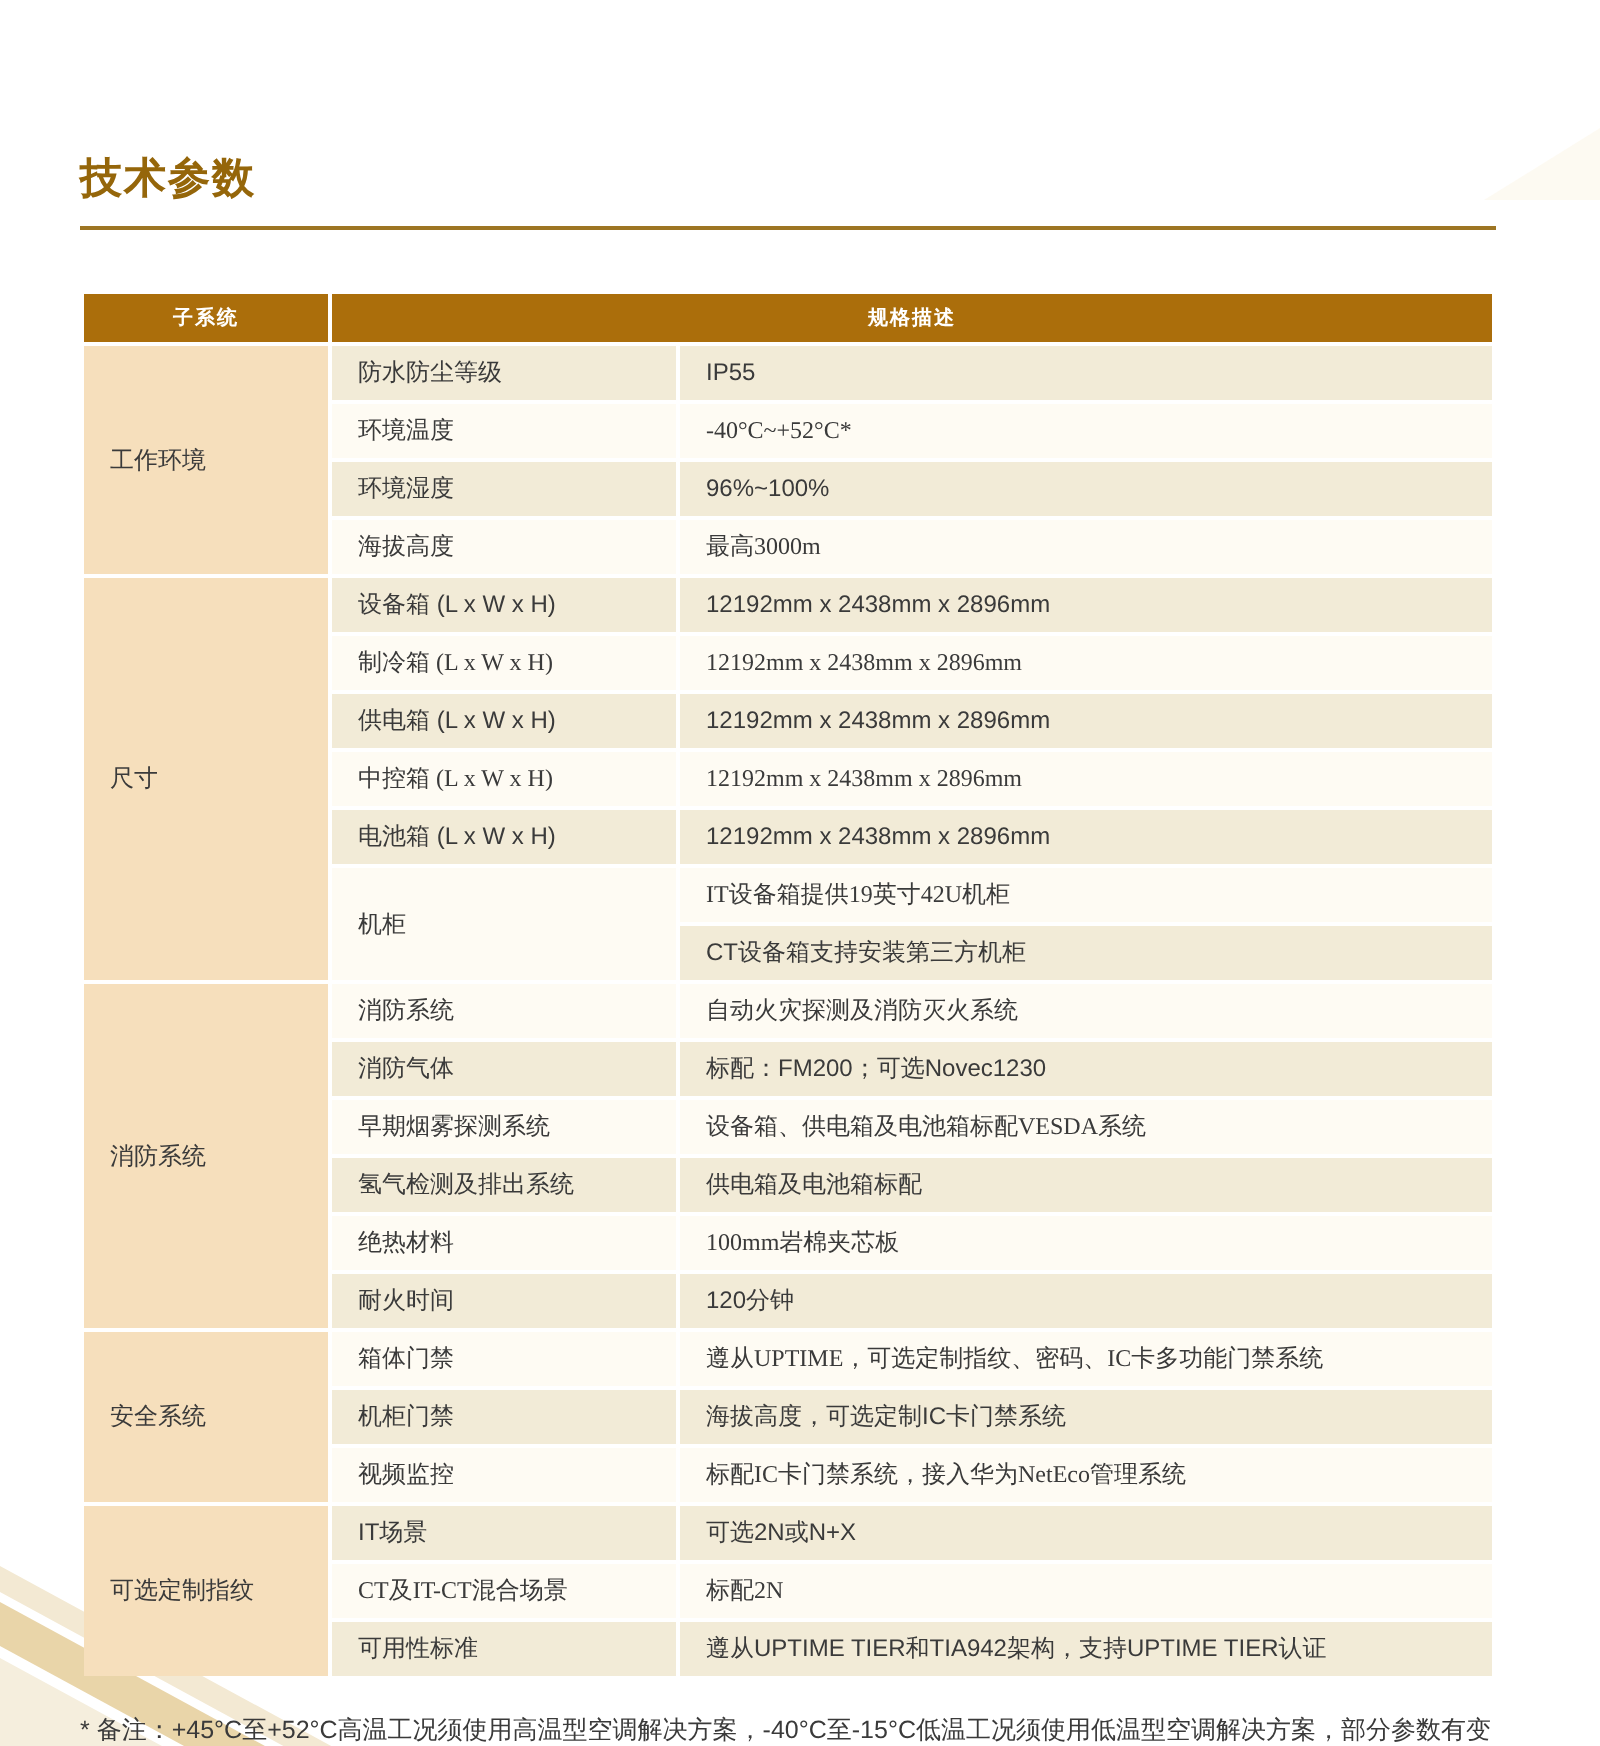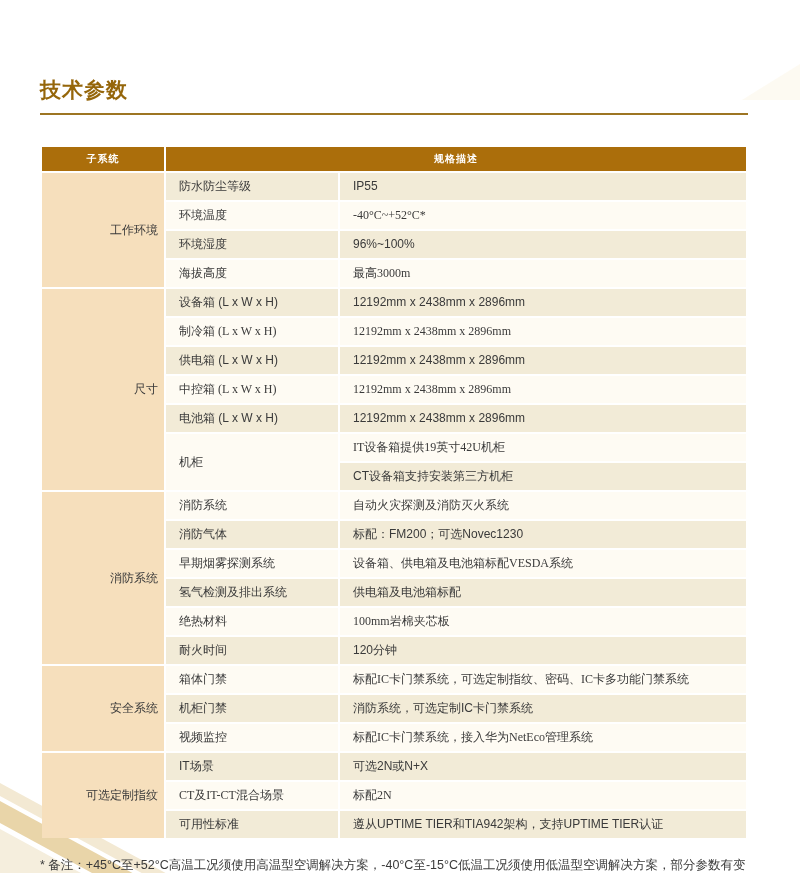--- a/index.html
+++ b/index.html
@@ -63,21 +63,21 @@
     padding: 0;
   }
   table.spec-table td {
     font-size: 12px;
     color: var(--body-text);
     height: 27px;
     vertical-align: middle;
     padding: 0 6px 0 13px;
     line-height: 1.25;
   }
-  td.group { background: var(--group-bg); text-align: right; }
+  td.group { background: var(--group-bg); }
   td.beige { background: var(--row-beige); }
   td.cream { background: var(--row-cream); font-family: Liberation Serif, serif; }
   .footnote {
     margin: 17px 0 0 0;
     font-size: 12.5px;
     color: var(--body-text);
     line-height: 1.35;
   }
 </style>
 </head>
@@ -177,25 +177,25 @@
           <td class="cream">绝热材料</td>
           <td class="cream">100mm岩棉夹芯板</td>
         </tr>
         <tr>
           <td class="beige">耐火时间</td>
           <td class="beige">120分钟</td>
         </tr>
         <tr>
           <td class="group" rowspan="3">安全系统</td>
           <td class="cream">箱体门禁</td>
-          <td class="cream">标配IC卡门禁系统，可选定制指纹、密码、IC卡多功能门禁系统</td>
+          <td class="cream">遵从UPTIME，可选定制指纹、密码、IC卡多功能门禁系统</td>
         </tr>
         <tr>
           <td class="beige">机柜门禁</td>
-          <td class="beige">消防系统，可选定制IC卡门禁系统</td>
+          <td class="beige">海拔高度，可选定制IC卡门禁系统</td>
         </tr>
         <tr>
           <td class="cream">视频监控</td>
           <td class="cream">标配IC卡门禁系统，接入华为NetEco管理系统</td>
         </tr>
         <tr>
           <td class="group" rowspan="3">可选定制指纹</td>
           <td class="beige">IT场景</td>
           <td class="beige">可选2N或N+X</td>
         </tr>

